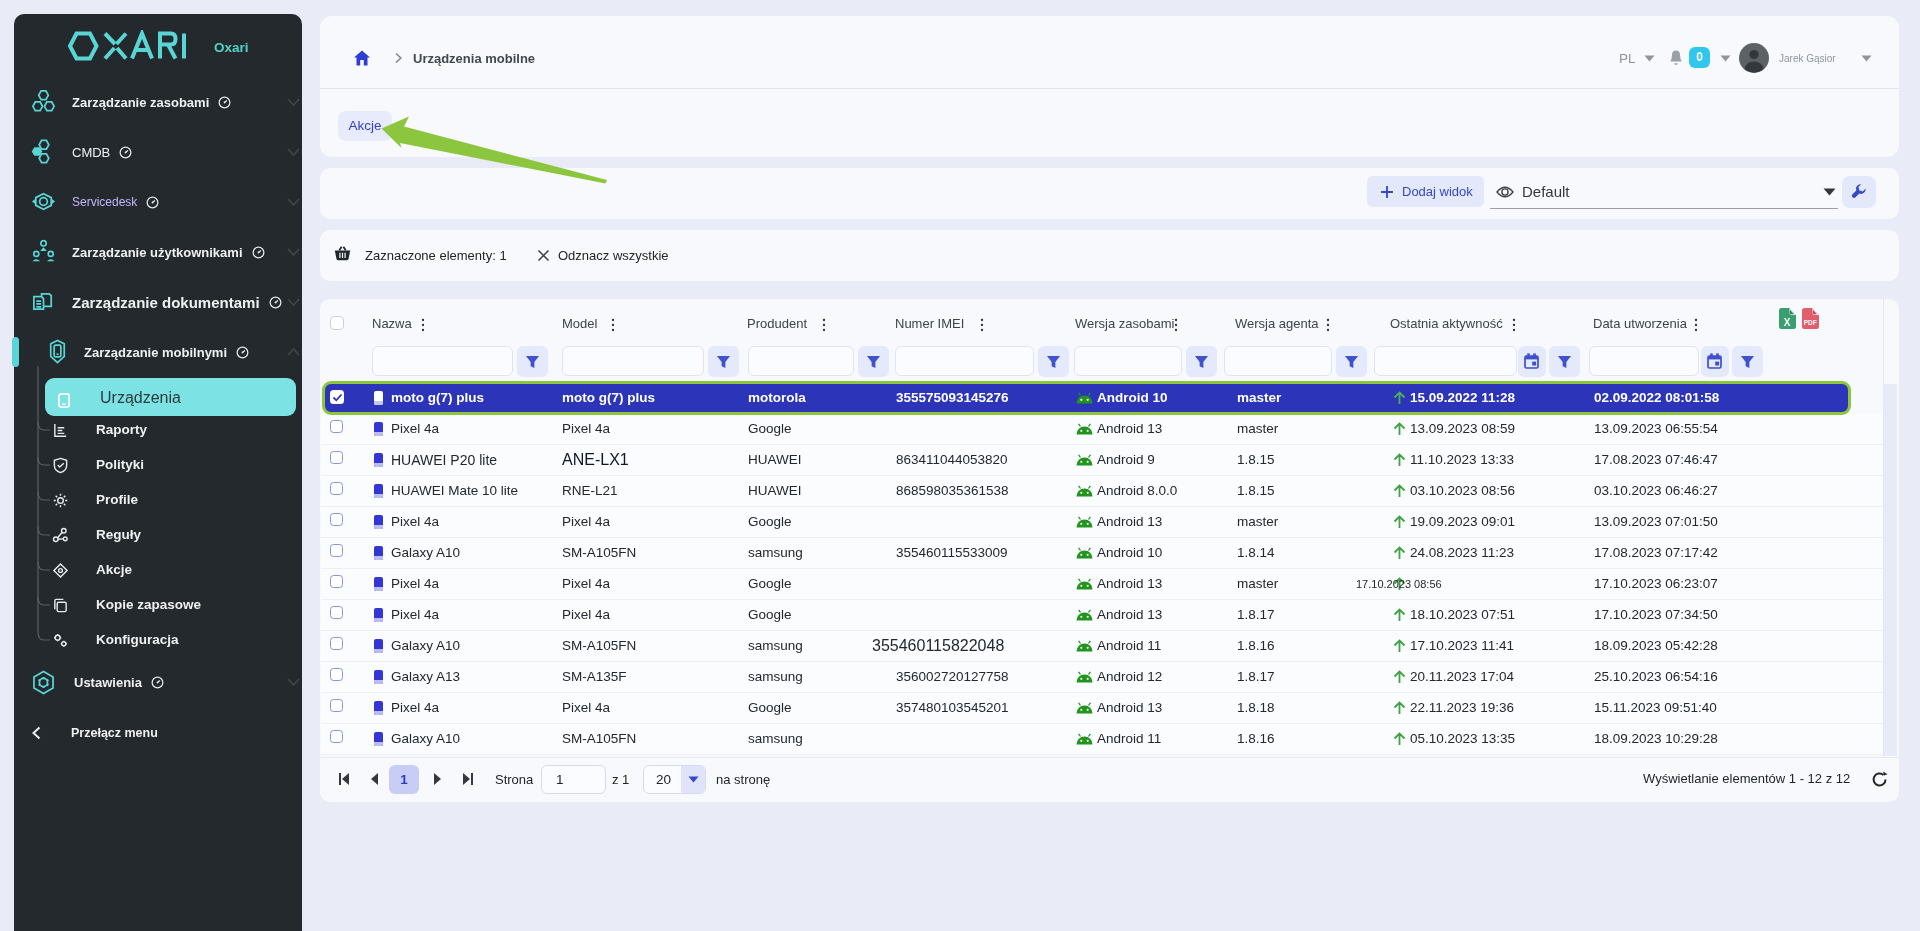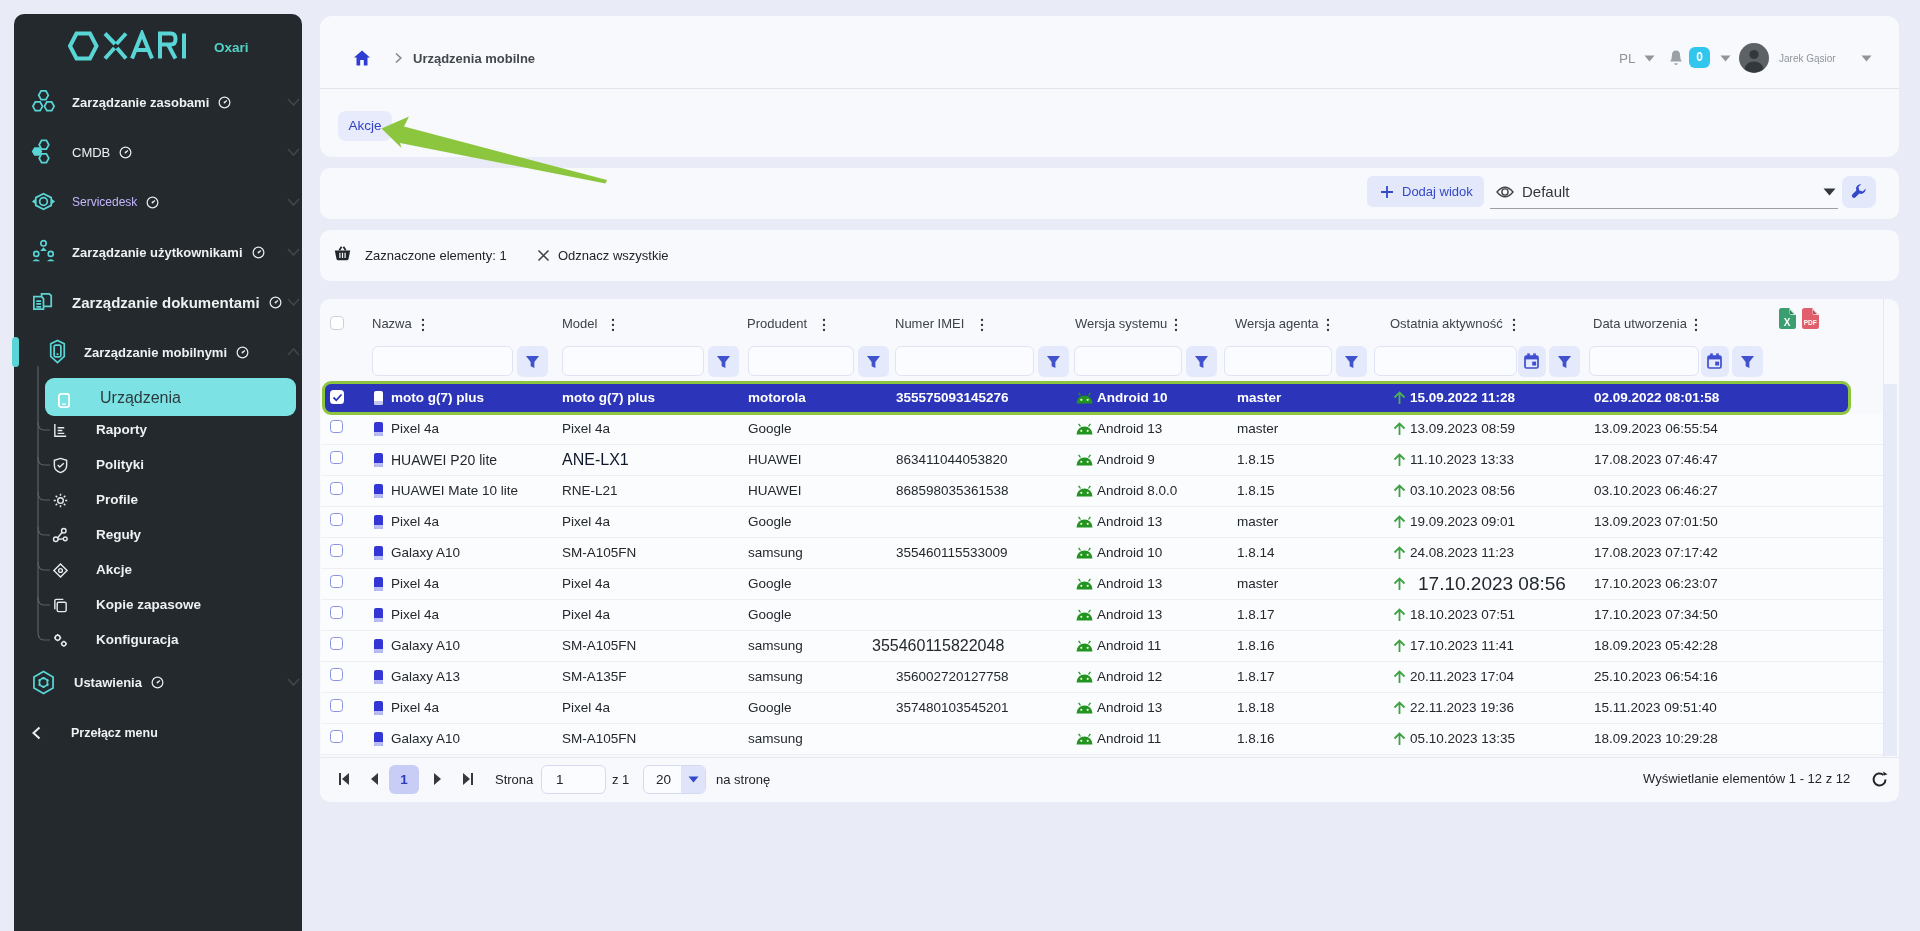--- a/index.html
+++ b/index.html
@@ -307,21 +307,21 @@
     <circle cx="2" cy="2" r="1.15" fill="#2c3136"></circle>
     <circle cx="2" cy="7" r="1.15" fill="#2c3136"></circle>
     <circle cx="2" cy="12" r="1.15" fill="#2c3136"></circle>
   </svg>
 <div class="txt" style="left:895px;top:316px;font-size:13px;color:#3d434a">Numer IMEI</div>
 <svg class="abs" style="left:980px;top:318px" width="4" height="14" viewBox="0 0 4 14">
     <circle cx="2" cy="2" r="1.15" fill="#2c3136"></circle>
     <circle cx="2" cy="7" r="1.15" fill="#2c3136"></circle>
     <circle cx="2" cy="12" r="1.15" fill="#2c3136"></circle>
   </svg>
-<div class="txt" style="left:1075px;top:316px;font-size:13px;color:#3d434a">Wersja systemu</div>
+<div class="txt" style="left:1075px;top:316px;font-size:13px;color:#3d434a">Wersja zasobami</div>
 <svg class="abs" style="left:1174px;top:318px" width="4" height="14" viewBox="0 0 4 14">
     <circle cx="2" cy="2" r="1.15" fill="#2c3136"></circle>
     <circle cx="2" cy="7" r="1.15" fill="#2c3136"></circle>
     <circle cx="2" cy="12" r="1.15" fill="#2c3136"></circle>
   </svg>
 <div class="txt" style="left:1235px;top:316px;font-size:13px;color:#3d434a">Wersja agenta</div>
 <svg class="abs" style="left:1326px;top:318px" width="4" height="14" viewBox="0 0 4 14">
     <circle cx="2" cy="2" r="1.15" fill="#2c3136"></circle>
     <circle cx="2" cy="7" r="1.15" fill="#2c3136"></circle>
     <circle cx="2" cy="12" r="1.15" fill="#2c3136"></circle>
@@ -528,21 +528,21 @@
     <path d="M0.5 11.5 a8 8 0 0 1 16 0 Z" fill="#219421"></path>
     <path d="M4.5 3.5 L2.6 0.8 M12.5 3.5 L14.4 0.8" stroke="#219421" stroke-width="1.3"></path>
     <circle cx="5.3" cy="7.8" r="1.1" fill="#f2f6c9"></circle>
     <circle cx="11.7" cy="7.8" r="1.1" fill="#f2f6c9"></circle>
   </svg>
 <div class="txt" style="left:1097px;top:576px;font-size:13.5px;color:#23282d">Android 13</div>
 <div class="txt" style="left:1237px;top:576px;font-size:13.5px;color:#23282d">master</div>
 <svg class="abs" style="left:1393px;top:577px" width="13" height="14" viewBox="0 0 13 14">
     <path d="M6.5 13 V2 M1.5 6.5 L6.5 1.5 L11.5 6.5" stroke="#3fa244" stroke-width="1.8" fill="none"></path>
   </svg>
-<div class="txt" style="left:1418px;top:576px;font-size:19px;color:#23282d">17.10.2023 08:56</div>
+<div class="txt" style="left:1356px;top:576px;font-size:11px;color:#23282d">17.10.2023 08:56</div>
 <div class="txt" style="left:1594px;top:576px;font-size:13.5px;color:#23282d">17.10.2023 06:23:07</div>
 <div class="abs" style="left:321px;top:600px;width:1562px;height:31px;background:#fbfcfe;border-bottom:1px solid #edeff5"></div>
 <div class="abs" style="left:330px;top:606px;width:13px;height:13px;background:#fff;border:1.5px solid #8892e0;border-radius:3.5px"></div>
 <div class="abs" style="left:374px;top:608px;width:9px;height:14px;border-radius:2px;background:#3336d4;overflow:hidden">
     <div style="position:absolute;left:0;bottom:0;width:9px;height:4px;background:#b9bdf2"></div>
   </div>
 <div class="txt" style="left:391px;top:607px;font-size:13.5px;color:#23282d">Pixel 4a</div>
 <div class="txt" style="left:562px;top:607px;font-size:13.5px;color:#23282d">Pixel 4a</div>
 <div class="txt" style="left:748px;top:607px;font-size:13.5px;color:#23282d">Google</div>
 <svg class="abs" style="left:1076px;top:609px" width="17" height="12" viewBox="0 0 17 12">

